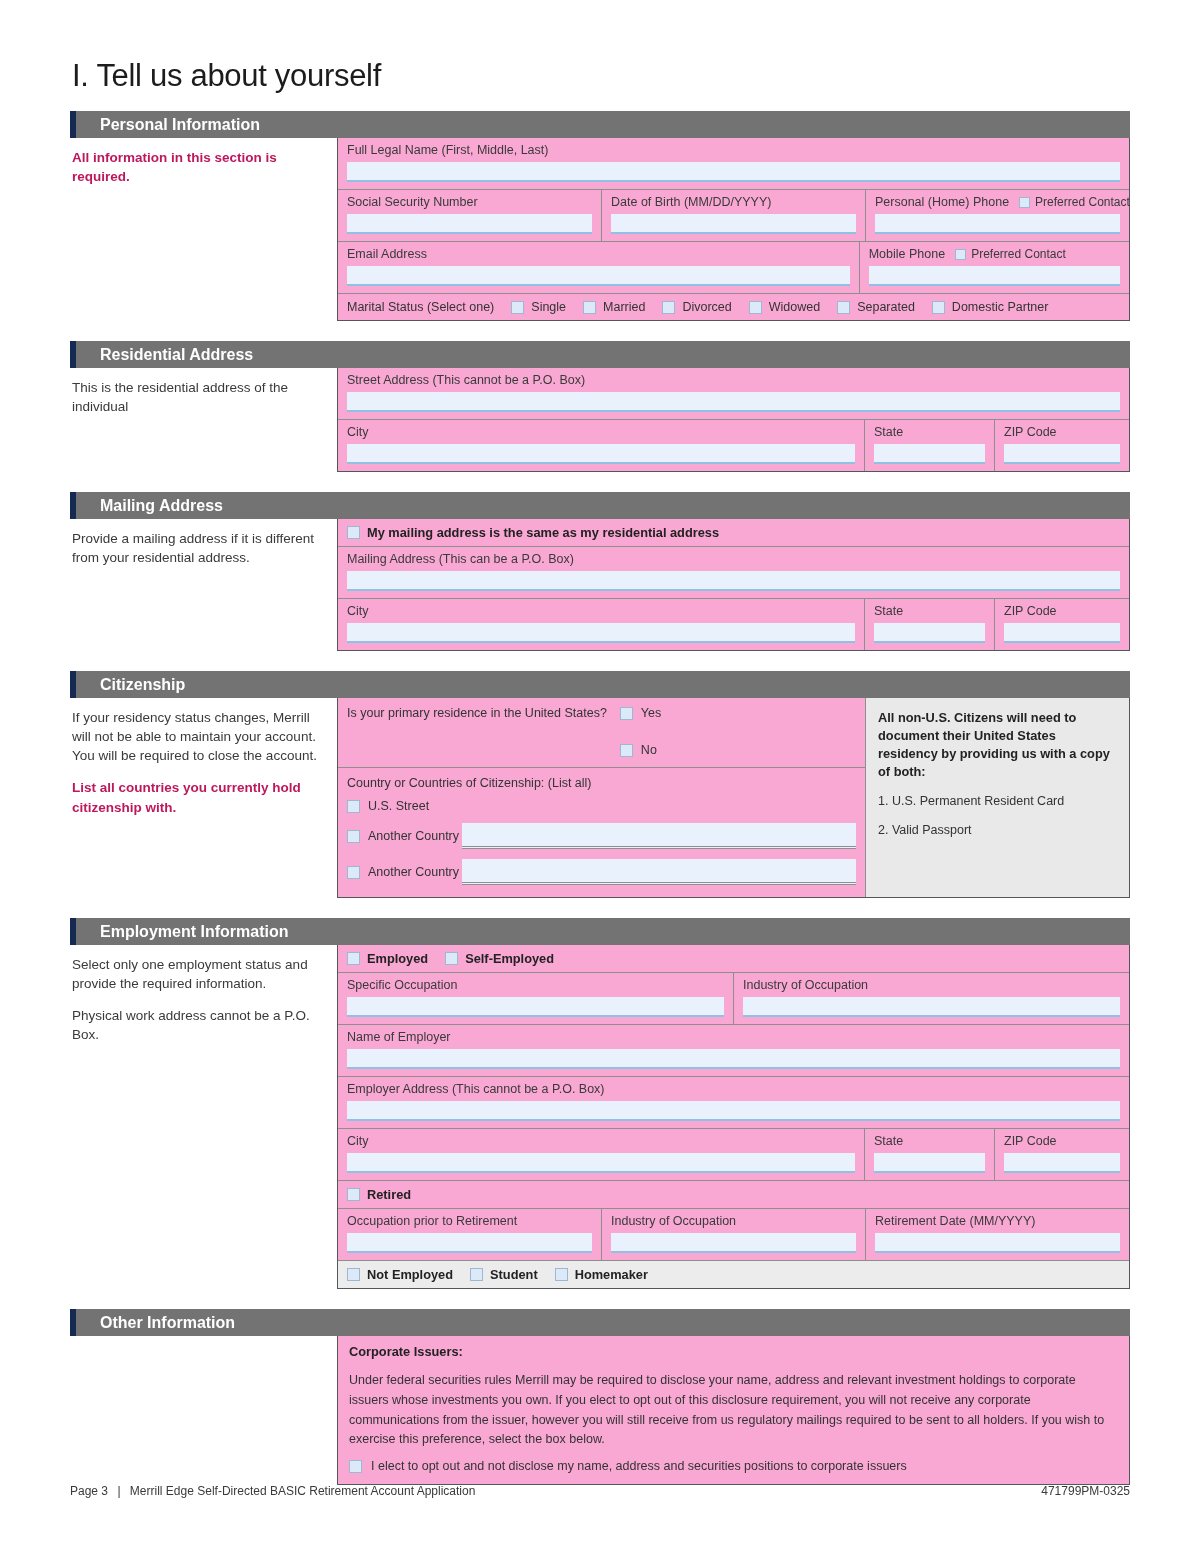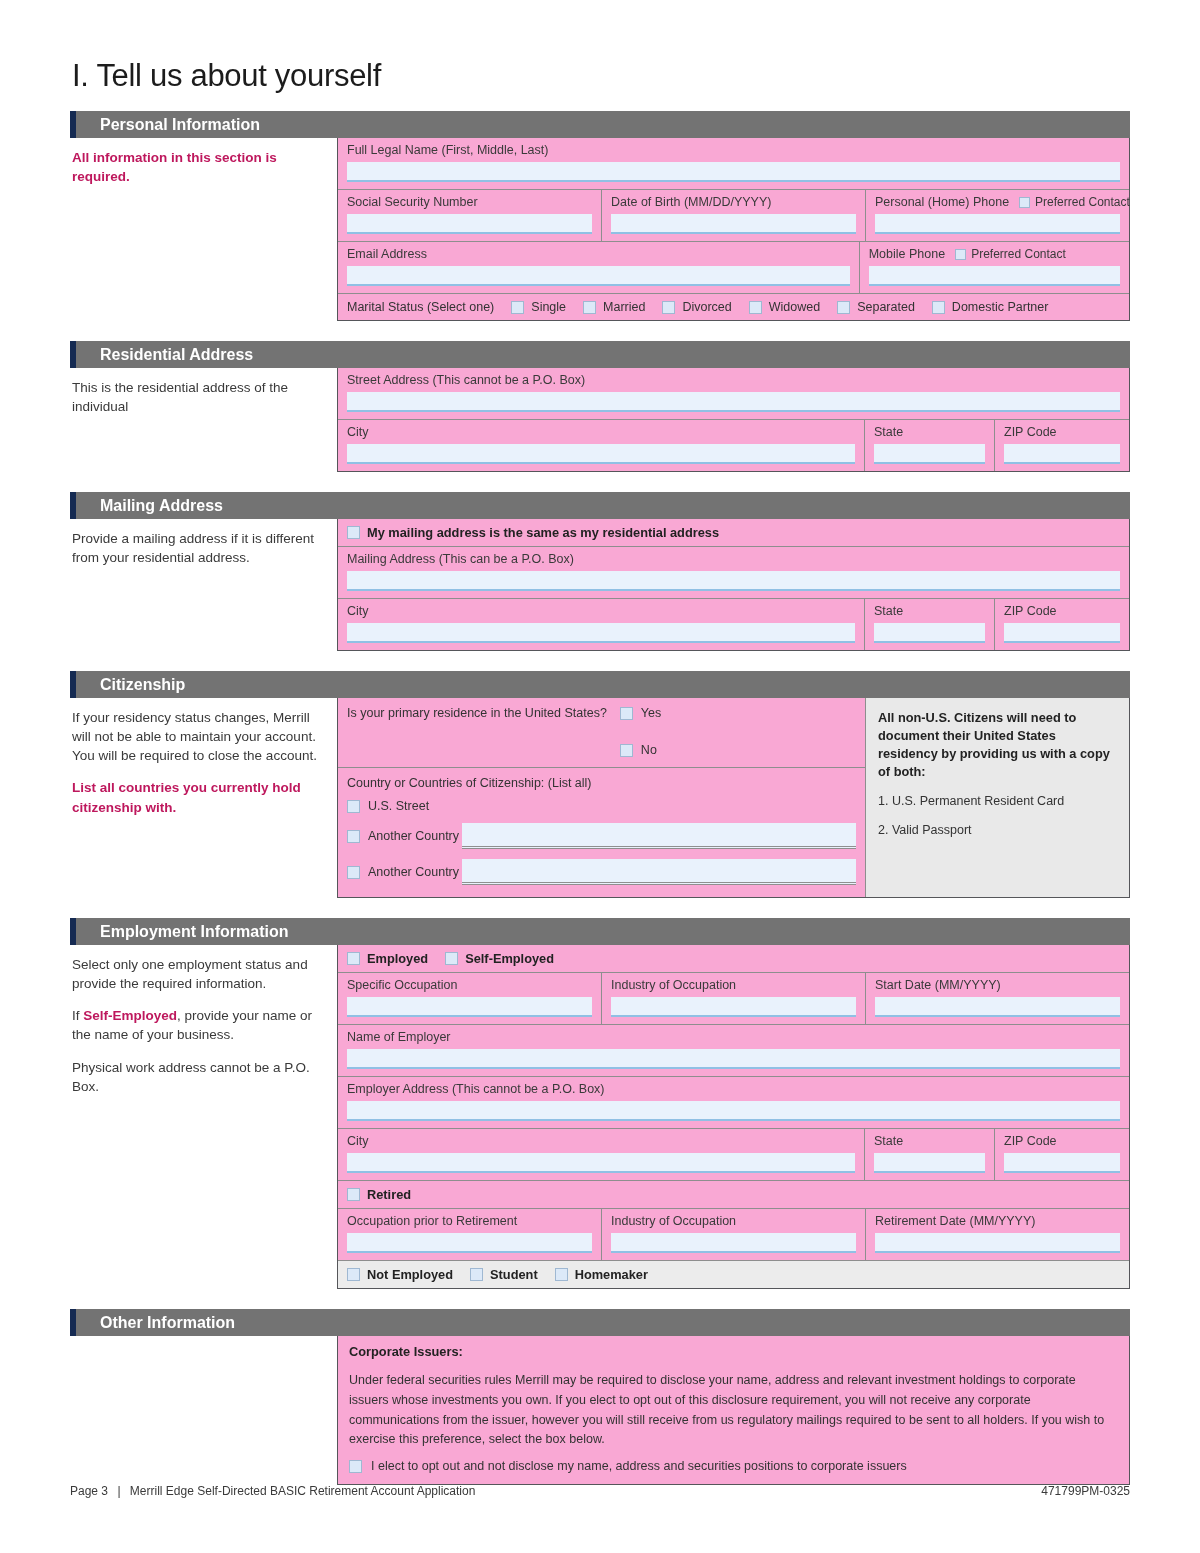--- a/index.html
+++ b/index.html
@@ -264,21 +264,20 @@
         </div>
       </div>
     </div>
   </div>
 
   <div class="section">
     <div class="banner">Employment Information</div>
     <div class="sec-body">
       <div class="note">
         <p>Select only one employment status and provide the required information.</p>
-        <p><span>If </span><span class="b">Self-Employed</span><span>, provide your name or the name of your business.</span></p>
         <p>Physical work address cannot be a P.O. Box.</p>
       </div>
       <div class="box">
         <div class="row">
           <div class="cbrow boldrow" style="flex:1">
             <span class="opt">
               <span class="cb"></span>
               <span>Employed</span>
             </span>
             <span class="opt">
@@ -287,24 +286,20 @@
             </span>
           </div>
         </div>
         <div class="row">
           <div class="cell">
             <div class="flabel">Specific Occupation</div>
             <div class="ibar"></div>
           </div>
           <div class="cell">
             <div class="flabel">Industry of Occupation</div>
-            <div class="ibar"></div>
-          </div>
-          <div class="cell">
-            <div class="flabel">Start Date (MM/YYYY)</div>
             <div class="ibar"></div>
           </div>
         </div>
         <div class="row">
           <div class="cell">
             <div class="flabel">Name of Employer</div>
             <div class="ibar"></div>
           </div>
         </div>
         <div class="row">

